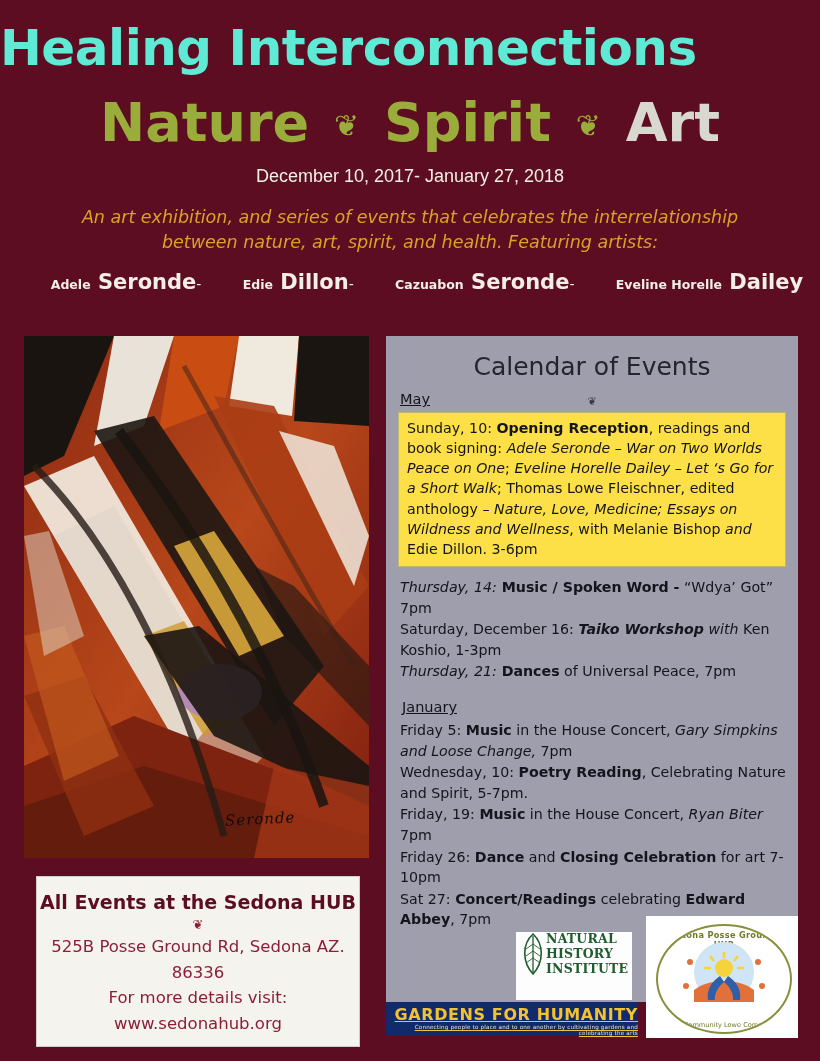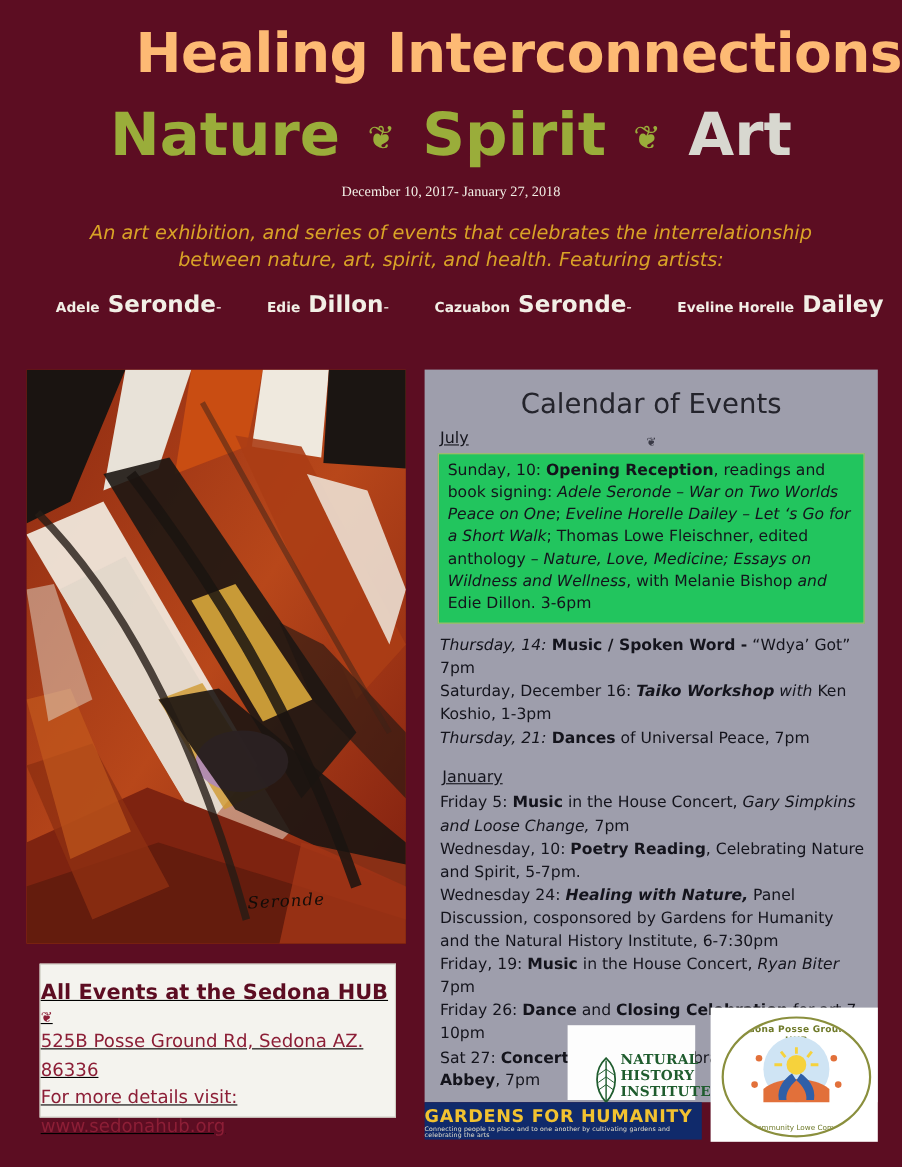--- a/index.html
+++ b/index.html
@@ -15,29 +15,28 @@
     overflow: hidden;
   }
 
   
   .poster {
     position: absolute;
     inset: 0;
     background: #5c0d22;
   }
   .title-1 {
-    text-align: right;
-    color: #fdba74;
+    text-align: left;
+    color: #5eead4;
     font-size: 50px;
     font-weight: bold;
     letter-spacing: -0.5px;
     padding-top: 22px;
     line-height: 1.05;
     font-family: "DejaVu Sans", sans-serif;
-    padding-left: 26px;
   }
   .title-2 {
     text-align: center;
     font-size: 54px;
     font-weight: bold;
     color: #9aad3a;
     line-height: 1.1;
     margin-top: 18px;
     font-family: "DejaVu Sans", sans-serif;
   }
@@ -46,23 +45,23 @@
   .title-2 .art { color: #d8d8d0; }
   .leaf {
     color: #9aad3a;
     font-size: 30px;
     vertical-align: middle;
     padding: 0 6px;
   }
   .dates {
     text-align: center;
     color: #f2efe6;
-    font-size: 13px;
+    font-size: 18px;
     margin-top: 14px;
-    font-family: Liberation Serif, serif;
+    font-family: Liberation Sans, sans-serif;
   }
   .blurb {
     text-align: center;
     color: #d9a327;
     font-size: 17.5px;
     font-style: italic;
     line-height: 1.45;
     margin: 18px 64px 0 64px;
     font-family: "DejaVu Sans", sans-serif;
   }
@@ -103,26 +102,26 @@
     font-family: "DejaVu Serif", serif;
     transform: rotate(-3deg);
   }
 
   
   .venue {
     position: absolute;
     left: 36px;
     top: 876px;
     width: 324px;
-    height: 140px;
+    height: 171px;
     background: #f4f3ee;
     border: 1px solid #cfcdc4;
+    text-align: center;
     box-sizing: border-box;
     padding-top: 14px;
-    text-decoration: underline;
   }
   .venue .v1 {
     color: #5c0d22;
     font-size: 19px;
     font-weight: bold;
     font-family: "DejaVu Sans", sans-serif;
   }
   .venue .deco { color: #8c1e36; font-size: 13px; margin: 4px 0 2px; }
   .venue .v2 {
     color: #8c1e36;
@@ -151,21 +150,21 @@
   }
   .month {
     color: #14141c;
     font-size: 14.5px;
     text-decoration: underline;
     font-family: "DejaVu Sans", sans-serif;
     margin: 0 0 2px 2px;
   }
   .month-deco { text-align: center; font-size: 11px; color: #3a3a46; margin-top: -14px; }
   .highlight {
-    background: #22c55e;
+    background: #fde047;
     border: 1px solid #b9b96f;
     padding: 5px 8px 7px 8px;
     color: #14141c;
     font-size: 14.2px;
     line-height: 1.42;
     margin: 4px 0 10px 0;
     font-family: "DejaVu Sans", sans-serif;
   }
   .events {
     color: #14141c;
@@ -182,22 +181,22 @@
   
   .logo-nhi {
     position: absolute;
     left: 516px;
     top: 932px;
     width: 116px;
     height: 68px;
     background: #fdfdfd;
     box-sizing: border-box;
     display: flex;
-    align-items: flex-end;
-    padding-left: 22px;
+    align-items: flex-start;
+    padding-left: 4px;
   }
   .logo-nhi .leaf-mark {
     width: 26px; height: 40px; flex: 0 0 26px;
   }
   .logo-nhi .txt {
     color: #1f5c2e;
     font-size: 12.5px;
     font-weight: bold;
     line-height: 1.18;
     font-family: "DejaVu Serif", serif;
@@ -205,22 +204,23 @@
   }
   .logo-gfh {
     position: absolute;
     left: 386px;
     top: 1002px;
     width: 252px;
     height: 34px;
     background: #102a6b;
     color: #f2c230;
     box-sizing: border-box;
-    text-align: left;
+    text-align: right;
     padding-top: 3px;
+    text-decoration: underline;
   }
   .logo-gfh .g1 {
     font-size: 16px;
     font-weight: bold;
     letter-spacing: 0.6px;
     font-family: "DejaVu Sans", sans-serif;
   }
   .logo-gfh .g2 {
     font-size: 5.6px;
     color: #e9e4cf;
@@ -337,38 +337,37 @@
 
   <div class="venue">
     <div class="v1">All Events at the Sedona HUB</div>
     <div class="deco">❦</div>
     <div class="v2">525B Posse Ground Rd, Sedona  AZ. 86336</div>
     <div class="v2">For more details visit: www.sedonahub.org</div>
   </div>
 
   <div class="calendar">
     <div class="cal-title">Calendar of Events</div>
-    <div class="month">July</div>
+    <div class="month">May</div>
     <div class="month-deco">❦</div>
 
     <div class="highlight">
       <span>Sunday, 10: </span><b>Opening Reception</b><span>, readings and book signing: </span><i>Adele Seronde – War on Two Worlds Peace on One</i><span>; </span><i>Eveline Horelle Dailey – Let ‘s Go for a Short Walk</i><span>; Thomas Lowe Fleischner, edited anthology – </span><i>Nature, Love, Medicine; Essays on Wildness and Wellness</i><span>, with Melanie Bishop </span><i>and</i><span> Edie Dillon. 3-6pm</span>
     </div>
 
     <div class="events">
       <p><i>Thursday, 14:</i><b> Music / Spoken Word -</b><span>  “Wdya’ Got” 7pm</span></p>
       <p><span>Saturday, December 16: </span><b><i>Taiko Workshop</i></b><i> with</i><span> Ken Koshio, 1-3pm</span></p>
       <p><i>Thursday, 21:</i><b> Dances</b><span> of Universal Peace, 7pm</span></p>
 
       <div class="gap"></div>
       <div class="month">January</div>
 
       <p><span>Friday 5:  </span><b>Music</b><span> in the House Concert, </span><i>Gary Simpkins and Loose Change,</i><span> 7pm</span></p>
       <p><span>Wednesday, 10: </span><b>Poetry Reading</b><span>, Celebrating Nature and Spirit, 5-7pm.</span></p>
-      <p><span>Wednesday 24: </span><b><i>Healing with Nature,</i></b><span> Panel Discussion, cosponsored by  Gardens for Humanity and the Natural History Institute, 6-7:30pm</span></p>
       <p><span>Friday, 19: </span><b>Music</b><span> in the House Concert, </span><i>Ryan Biter</i><span> 7pm</span></p>
       <p><span>Friday 26: </span><b>Dance</b><span> and </span><b>Closing Celebration</b><span> for art 7-10pm</span></p>
       <p><span>Sat 27:  </span><b>Concert/Readings</b><span> celebrating </span><b>Edward Abbey</b><span>, 7pm</span></p>
     </div>
   </div>
 
   <div class="logo-nhi">
     <span class="leaf-mark">
       <svg width="26" height="44" viewBox="0 0 26 44" xmlns="http://www.w3.org/2000/svg" aria-hidden="true">
         <path d="M13 2 C 2 12, 2 30, 13 42 C 24 30, 24 12, 13 2 Z" fill="none" stroke="#1f5c2e" stroke-width="1.6"></path>

